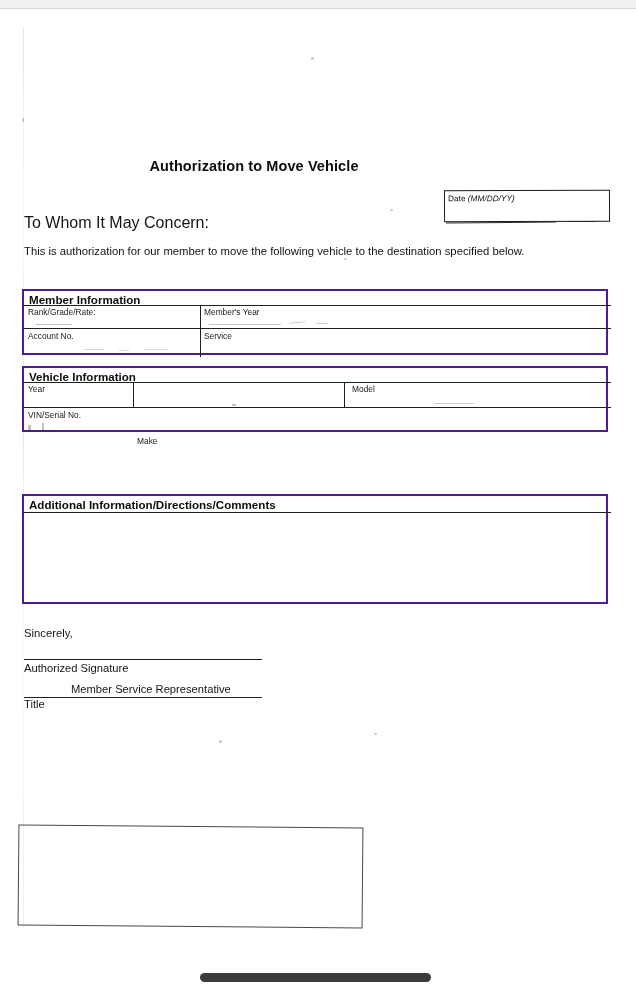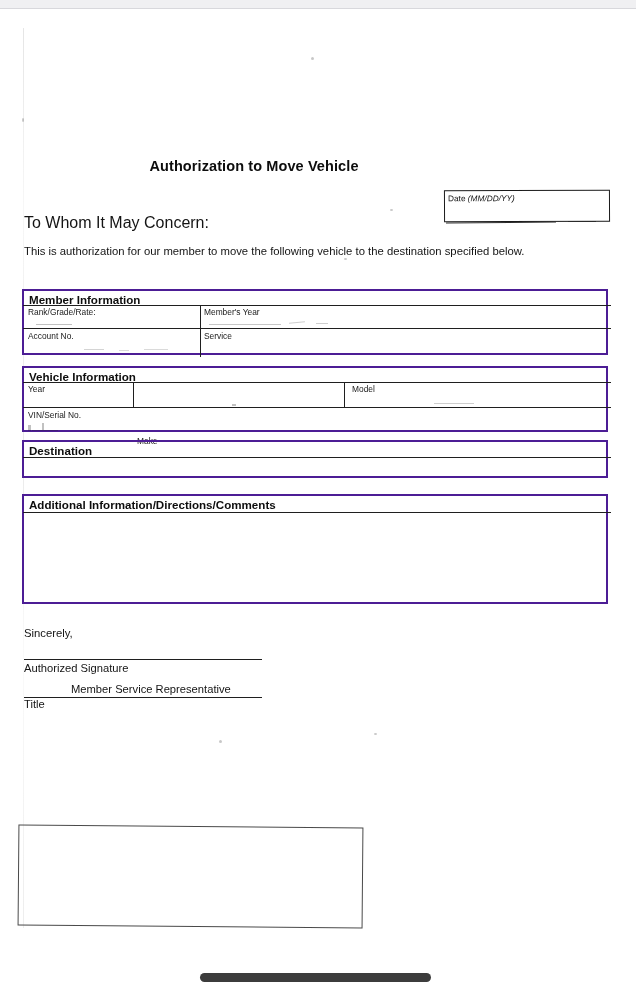--- a/index.html
+++ b/index.html
@@ -211,24 +211,20 @@
       <div class="fld" style="left:328px; top:16px;">Model</div>
       <div class="fld" style="left:4px; top:42px;">VIN/Serial No.</div>
 
       <div class="smudge" style="left:208px; top:36px; width:4px; height:2px; opacity:0.5;"></div>
       <div class="smudge" style="left:410px; top:35px; width:40px; opacity:0.4;"></div>
       <div class="smudge" style="left:4px; top:57px; width:3px; height:6px; opacity:0.5;"></div>
       <div class="smudge" style="left:18px; top:55px; width:2px; height:7px; opacity:0.5;"></div>
       <div class="smudge" style="left:8px; top:62px; width:26px; opacity:0.45;"></div>
     </div>
 
-    <div class="sec" style="left:22px; top:430px; width:586px; height:38px;">
-      <div class="sec-head">Destination</div>
-      <div class="hline" style="left:-1px; top:15px; width:588px;"></div>
-    </div>
 
     <div class="sec" style="left:22px; top:484px; width:586px; height:110px;">
       <div class="sec-head">Additional Information/Directions/Comments</div>
       <div class="hline" style="left:-1px; top:16px; width:588px;"></div>
     </div>
 
     <div class="sincerely">Sincerely,</div>
 
     <div class="sig-rule" style="left:24px; top:649px; width:238px;"></div>
     <div class="sig-label" style="left:24px; top:652px;">Authorized Signature</div>

